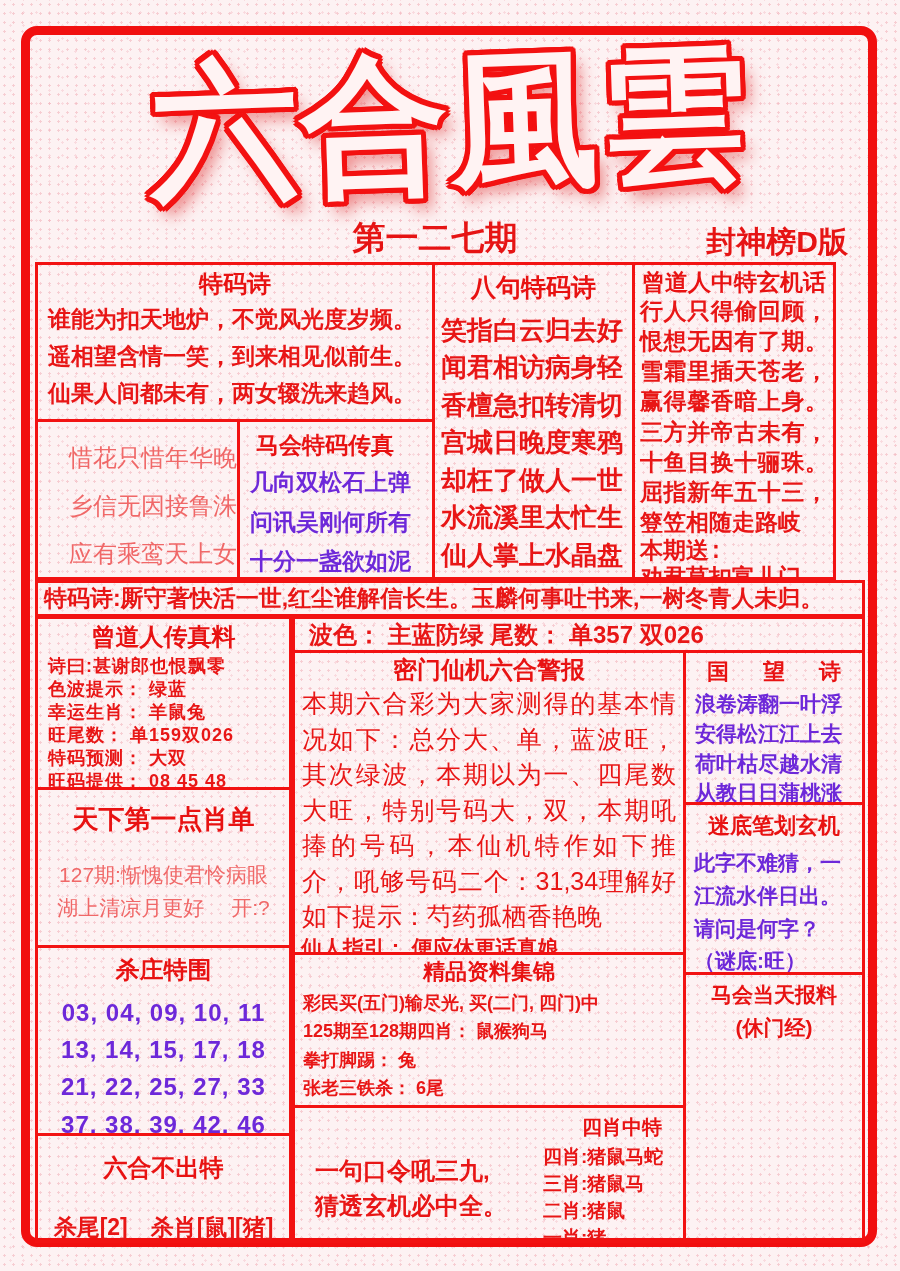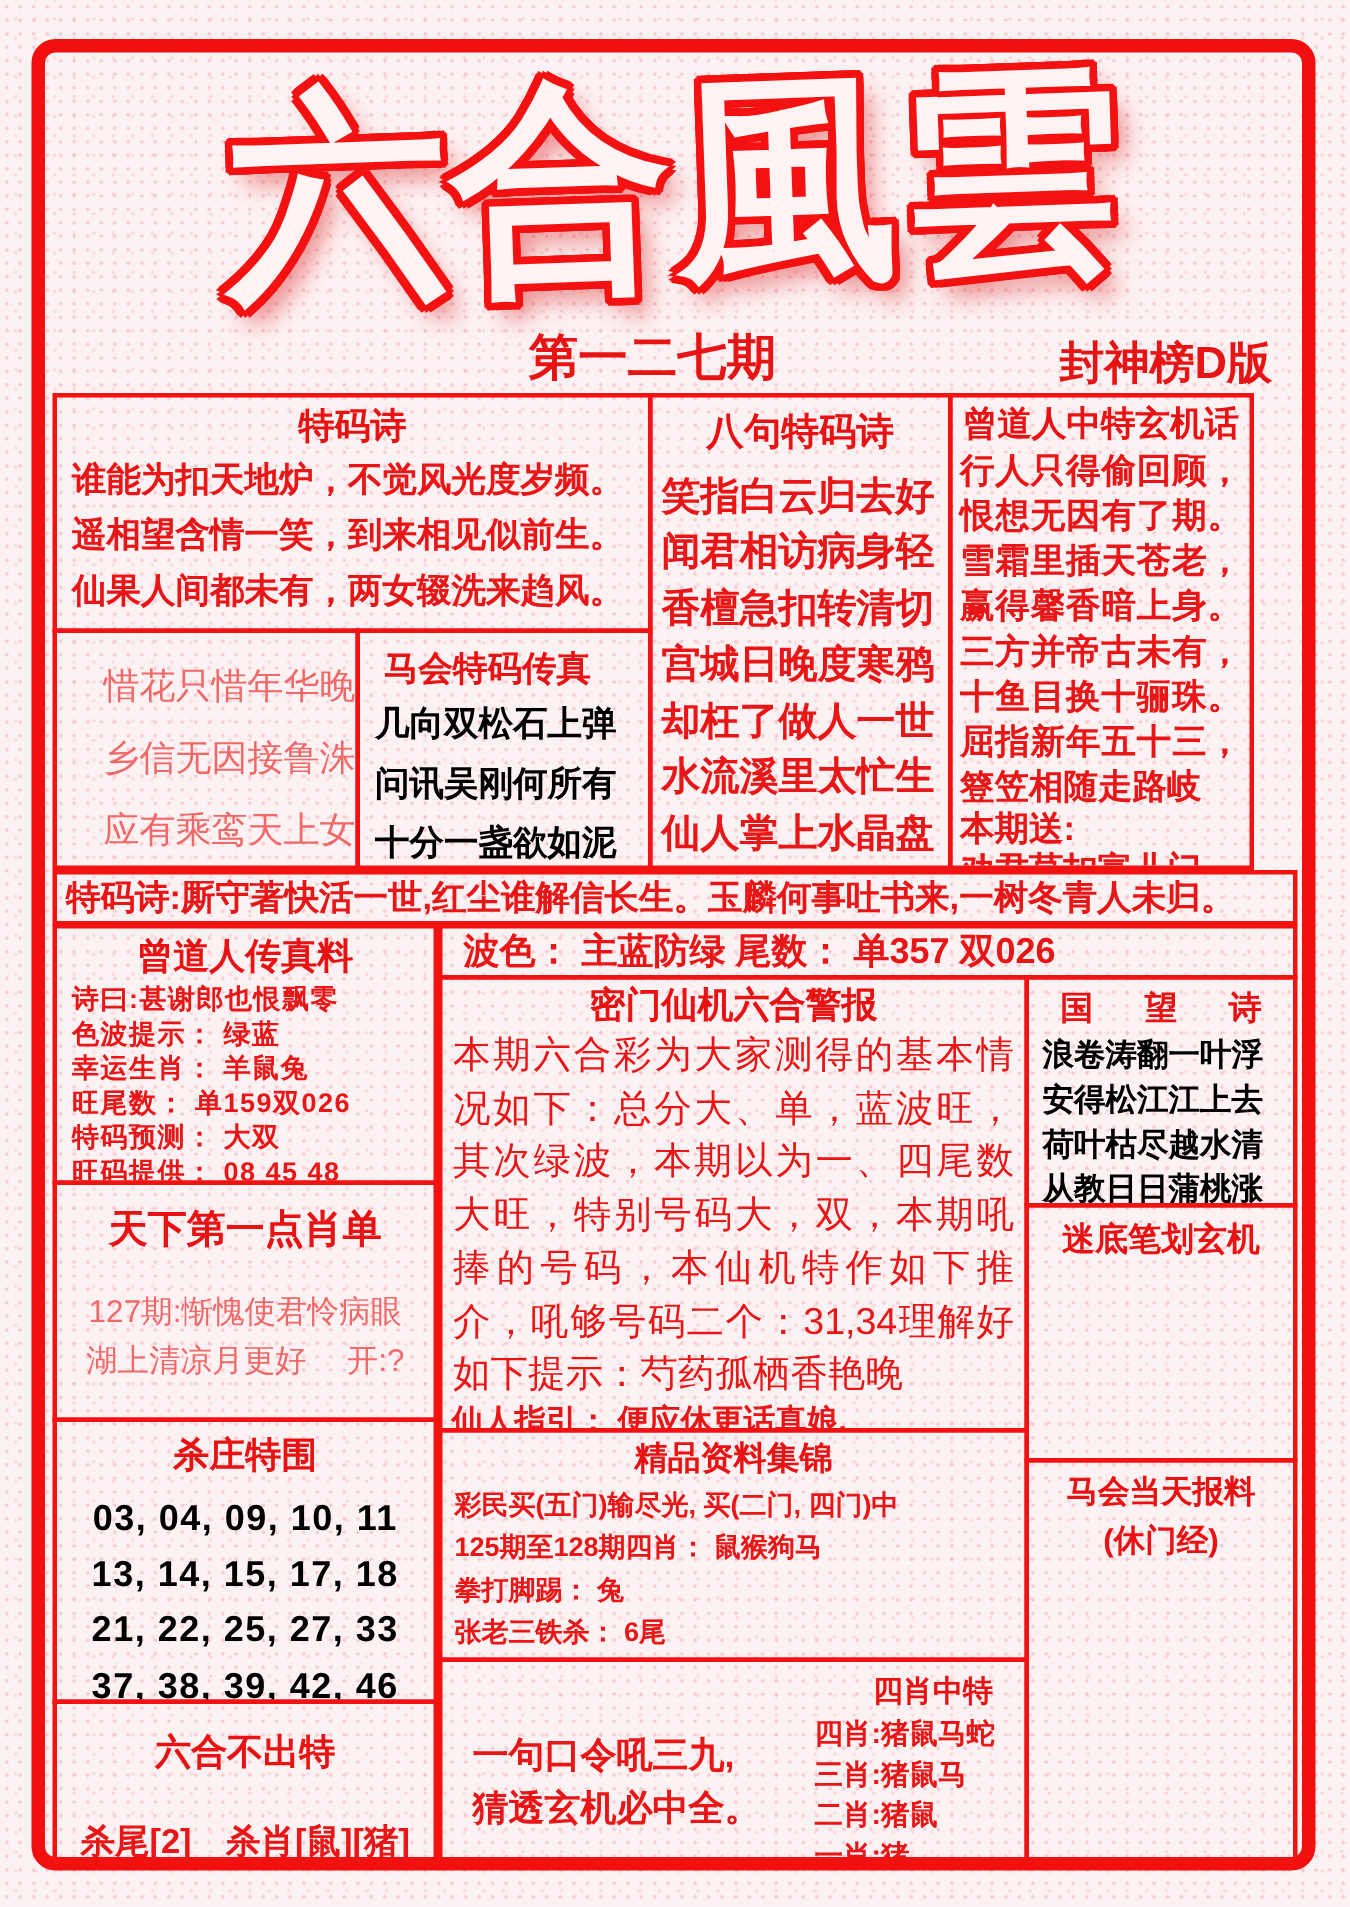--- a/index.html
+++ b/index.html
@@ -19,21 +19,21 @@
     position:absolute;left:21px;top:26px;width:856px;height:1221px;
     border:9px solid #f10f0f;border-radius:16px;box-sizing:border-box;
   }
   .box{
     position:absolute;border:3px solid #f21212;box-sizing:border-box;
     color:#e81616;overflow:hidden;
   }
   .box-title{display:block;text-align:center;font-weight:bold;color:#e81212;}
   .plines{white-space:pre-line;font-weight:bold;}
   .c-dark{color:#e81616}
-  .c-mid{color:#000000}
+  .c-mid{color:#6d28d9}
   .c-light{color:#f06868}
 
   
   .masthead{
     position:absolute;left:0;top:34px;width:900px;text-align:center;
     font-family:"DejaVu Serif","Liberation Serif",serif;
     font-weight:bold;font-size:148px;line-height:1.2;letter-spacing:2px;
     color:#fff3f3;transform:rotate(-2deg);
     text-shadow:
       -4px -4px 0 #f31111, 4px -4px 0 #f31111,
@@ -64,21 +64,21 @@
   #box-b .plines{font-size:24px;font-weight:normal;line-height:2.0;padding:12px 0 0 14px;}
 
   #box-c{left:237px;top:419px;width:198px;height:161px;}
   #box-c .box-title{font-size:23px;text-align:left;padding:8px 0 0 16px;}
   #box-c .plines{font-size:23px;line-height:1.72;padding:2px 0 0 10px;}
 
   #box-d{left:432px;top:262px;width:203px;height:318px;}
   #box-d .box-title{font-size:25px;margin-top:6px;}
   #box-d .plines{font-size:26px;line-height:1.44;padding:8px 0 0 6px;}
 
-  #box-e{left:632px;top:262px;width:204px;height:318px;}
+  #box-e{left:632px;top:262px;width:204px;height:318px;font-family:Liberation Mono, monospace;}
   #box-e .box-title{font-size:23px;margin-top:2px;}
   #box-e .body{font-size:23px;font-weight:bold;line-height:1.31;text-align:justify;padding:0 5px;}
   #box-e .send{font-size:23px;font-weight:bold;line-height:1.18;padding:0 5px;white-space:pre-line;}
 
   #strip-f{left:35px;top:580px;width:830px;height:37px;font-size:23px;font-weight:bold;line-height:30px;padding-left:6px;}
 
   
   #box-g{left:35px;top:616px;width:257px;height:174px;}
   #box-g .box-title{font-size:24px;margin-top:2px;}
   #box-g .plines{font-size:18px;line-height:23px;padding:2px 0 0 10px;letter-spacing:1px;}
@@ -243,19 +243,23 @@
   <div class="box" id="box-o">
     <span class="box-title">国 望 诗</span>
     <div class="plines c-mid">浪卷涛翻一叶浮
 安得松江江上去
 荷叶枯尽越水清
 从教日日蒲桃涨</div>
   </div>
 
   <div class="box" id="box-p">
     <span class="box-title">迷底笔划玄机</span>
+    <div class="plines c-mid">此字不难猜，一
+江流水伴日出。
+请问是何字？
+（谜底:旺）</div>
   </div>
 
   <div class="box" id="box-q">
     <span class="box-title">马会当天报料</span>
     <span class="box-title">(休门经)</span>
   </div>
 </div>
 
 </body></html>

